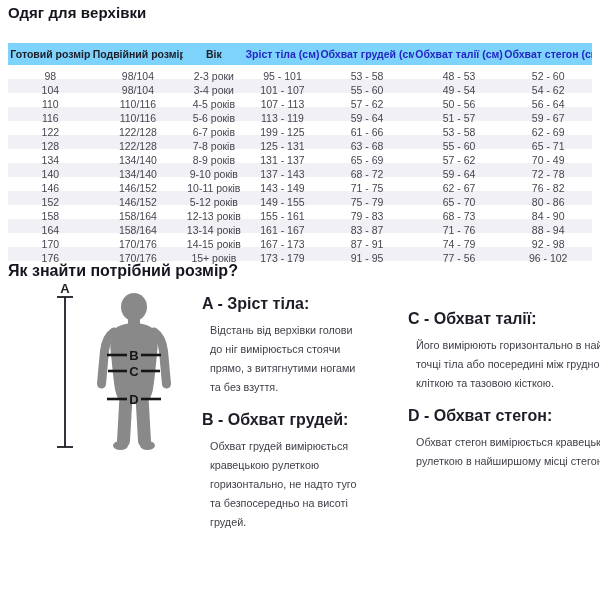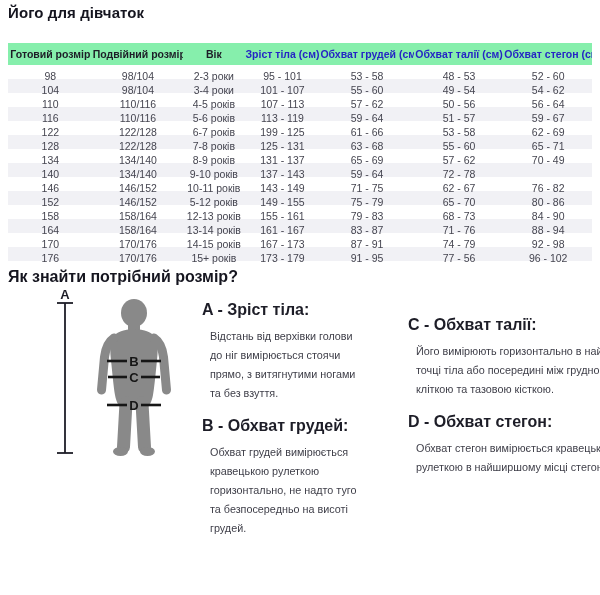--- a/index.html
+++ b/index.html
@@ -10,49 +10,49 @@
   }
   .page { padding:3px 8px 0 8px; }
 
   .page-title { font-size:15px; font-weight:700; color:#15151f; height:20px; line-height:20px; letter-spacing:0.1px; }
 
   .size-table { margin-top:3px; }
   .thead, .tr {
     display:grid;
     grid-template-columns:14.5% 15.5% 10.5% 13% 16% 15.5% 15%;
   }
-  .thead { background:#86efac; height:22px; line-height:22px;margin-top:20px; }
+  .thead { background:#7dd3fc; height:22px; line-height:22px;margin-top:20px; }
   .th {
     font-size:10.5px; font-weight:700; text-align:center; color:#1d1d27;
     white-space:nowrap; overflow:hidden;
   }
   .th-link { color:#2525c4; cursor:pointer; }
   .tr { height:14px; line-height:22.36px; }
   .tr:nth-child(even) { background:#f1f1f5; }
   .td { font-size:10.5px; text-align:center; color:#454550; white-space:nowrap; }
 
-  .guide-title { font-size:16px; font-weight:700; color:#15151f; margin-top:6px; height:20px; line-height:20px; }
+  .guide-title { font-size:16px; font-weight:700; color:#15151f; margin-top:0; height:20px; line-height:20px; }
 
   .guide { display:flex; margin-top:2px; }
   .figure { flex:none; margin-left:44px; width:140px; }
   .gcol { flex:none; }
   .gcol1 { width:166px; margin-left:10px; padding-top:12px; }
   .gcol2 { width:240px; margin-left:40px; padding-top:27px; }
   .gtitle { font-size:16px; font-weight:700; color:#1d1d27; margin-bottom:7px; }
   .gtext { font-size:10.8px; line-height:19px; color:#3e3e48; margin:8px; }
   .gitem + .gitem { margin-top:14px; }
 
   svg text { font-family:"Liberation Sans", sans-serif; }
 </style>
 </head>
 <body>
 
 <div class="page">
 
-  <div class="page-title">Його для дівчаток</div>
+  <div class="page-title">Одяг для верхівки</div>
 
   <div class="size-table">
     <div class="thead" id="thead">
         <div class="th">Готовий розмір</div>
         <div class="th">Подвійний розмір</div>
         <div class="th">Вік</div>
         <div class="th th-link">Зріст тіла (см)</div>
         <div class="th th-link">Обхват грудей (см)</div>
         <div class="th th-link">Обхват талії (см)</div>
         <div class="th th-link">Обхват стегон (см)</div>
@@ -119,20 +119,21 @@
           <div class="td">131 - 137</div>
           <div class="td">65 - 69</div>
           <div class="td">57 - 62</div>
           <div class="td">70 - 49</div>
         </div>
         <div class="tr">
           <div class="td">140</div>
           <div class="td">134/140</div>
           <div class="td">9-10 років</div>
           <div class="td">137 - 143</div>
+          <div class="td">68 - 72</div>
           <div class="td">59 - 64</div>
           <div class="td">72 - 78</div>
         </div>
         <div class="tr">
           <div class="td">146</div>
           <div class="td">146/152</div>
           <div class="td">10-11 років</div>
           <div class="td">143 - 149</div>
           <div class="td">71 - 75</div>
           <div class="td">62 - 67</div>

